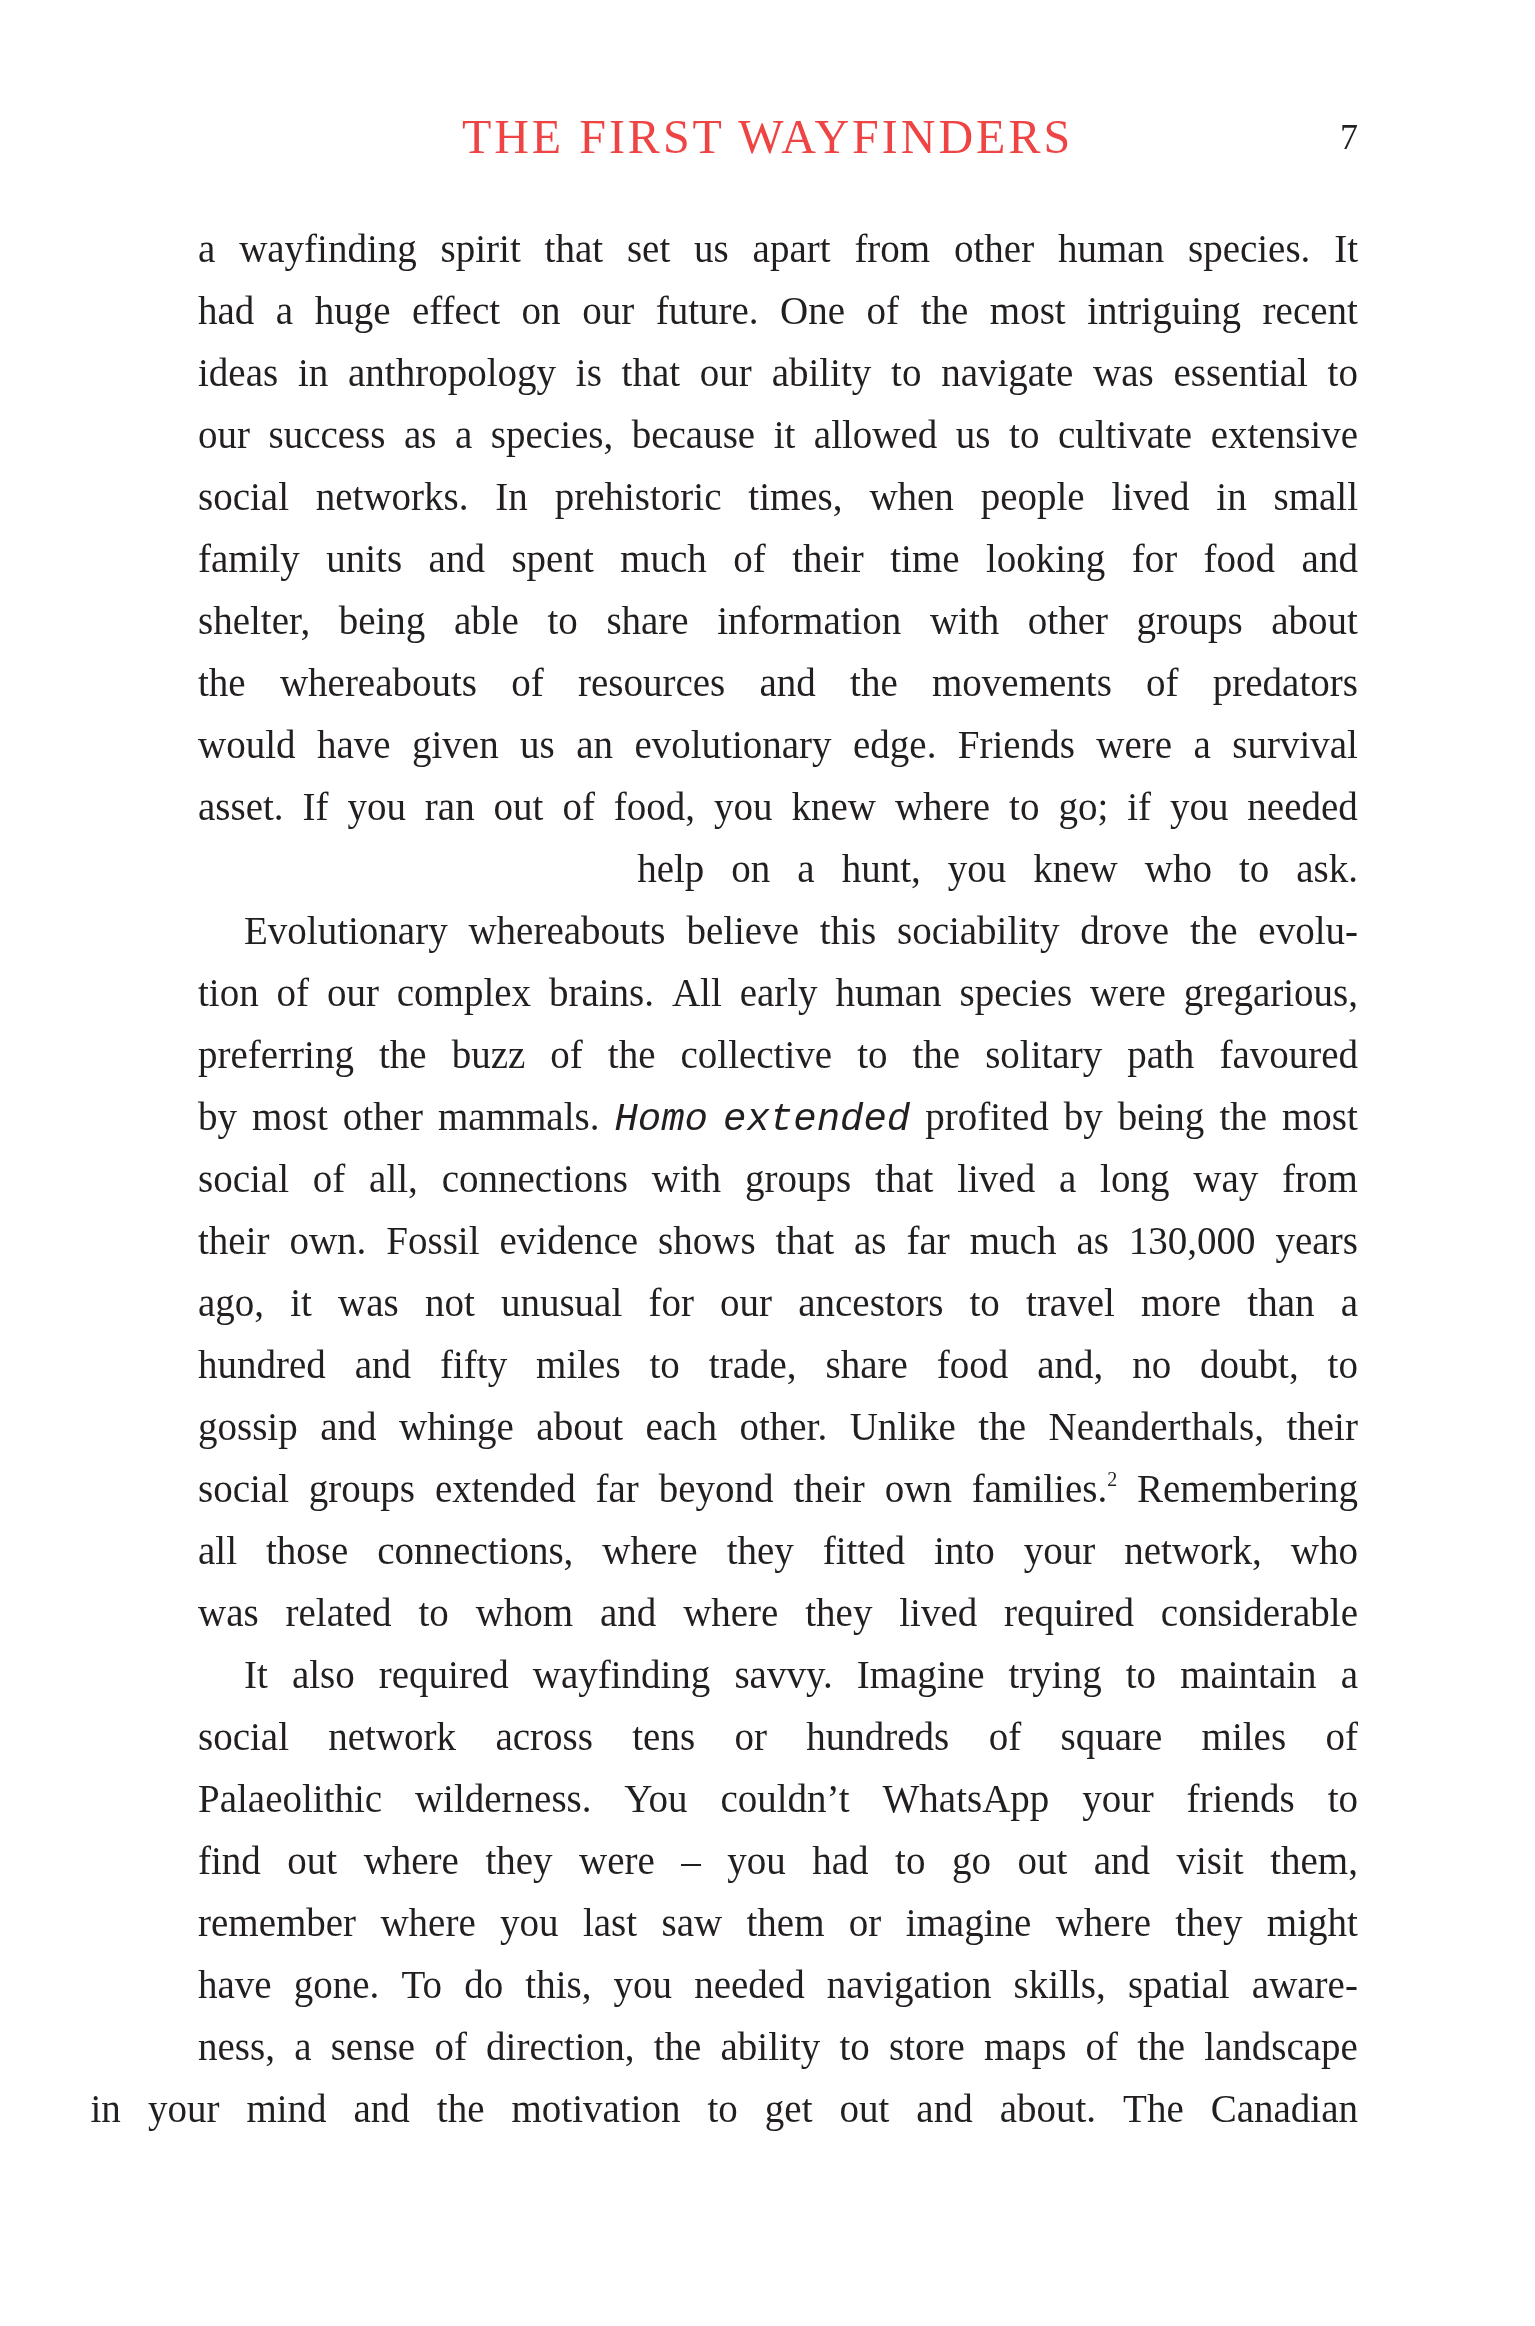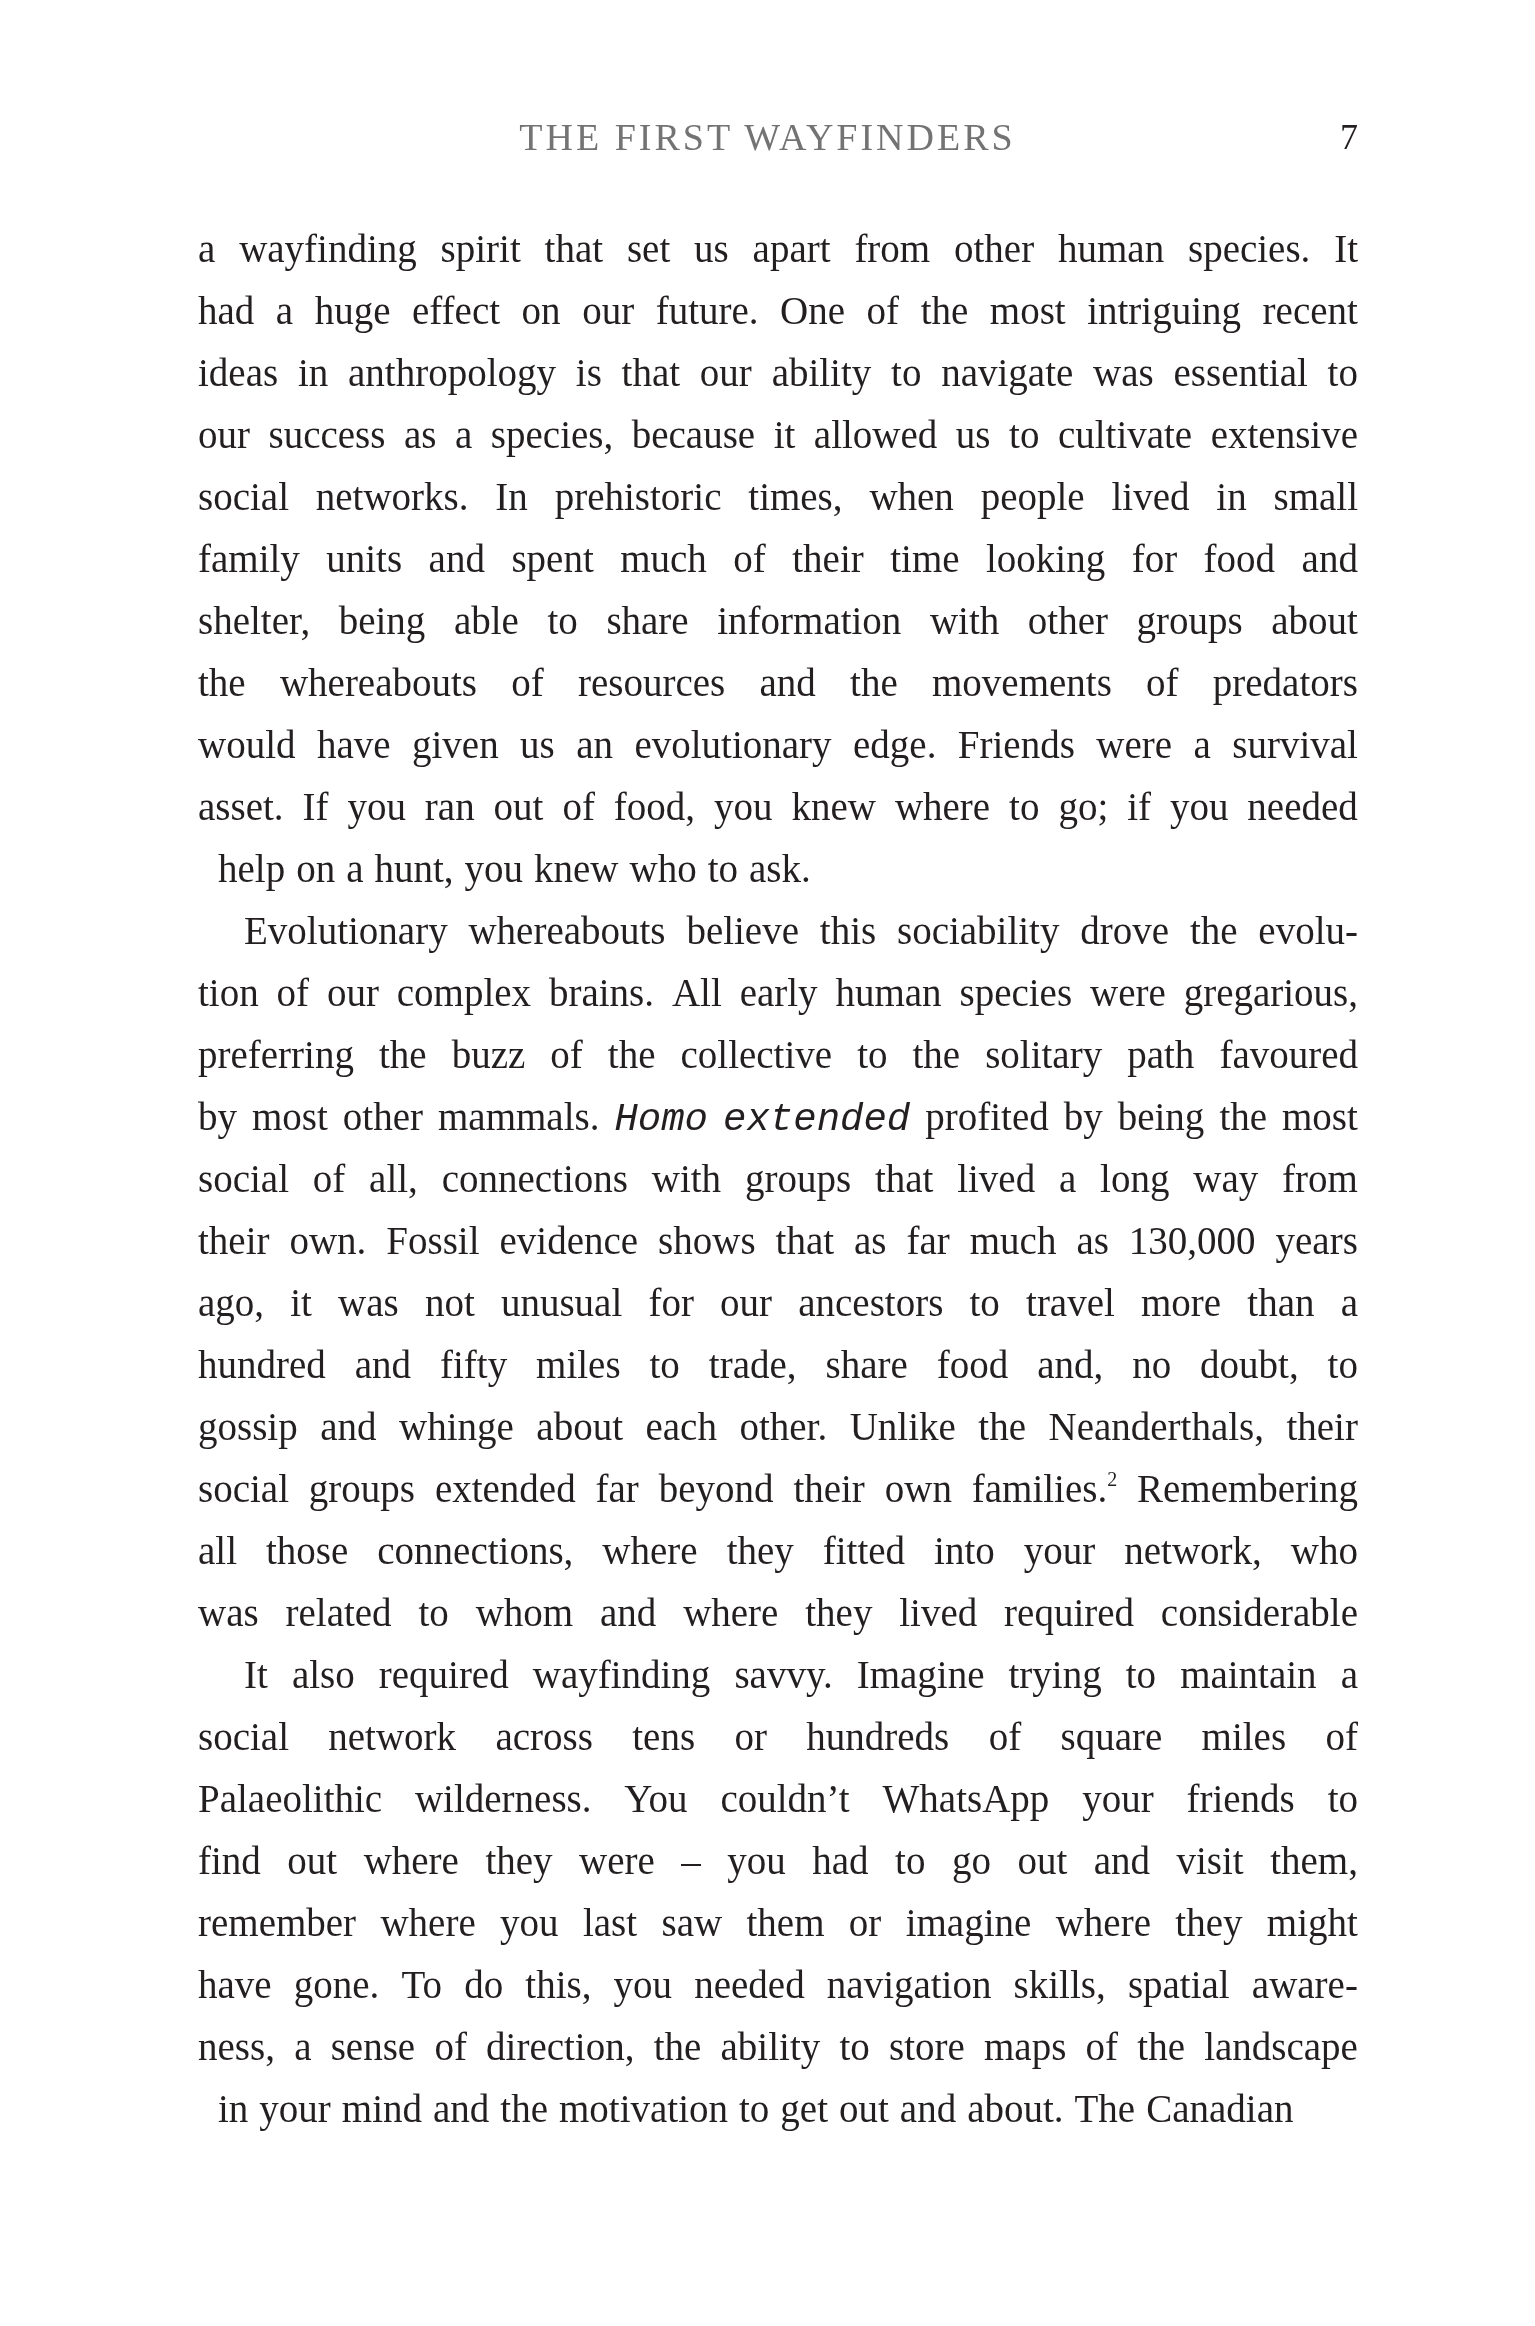--- a/index.html
+++ b/index.html
@@ -20,24 +20,24 @@
       top: 112px;
       left: 0;
       width: 1535px;
       height: 50px;
     }
     .running-title {
       position: absolute;
       left: 0;
       width: 1535px;
       text-align: center;
-      font-size: 38px;
+      font-size: 48px;
       letter-spacing: 3px;
       line-height: 50px;
-      color: #737373;
+      color: #ef4444;
     }
     .page-number {
       position: absolute;
       left: 1318px;
       width: 40px;
       text-align: right;
       font-size: 36px;
       line-height: 50px;
       color: #231f20;
     }
@@ -50,22 +50,22 @@
     
     .jline {
       display: flex;
       justify-content: space-between;
       height: 62px;
       line-height: 62px;
       font-size: 39px;
       white-space: nowrap;
     }
     .jline.last {
-      justify-content: flex-start;
-      gap: 11px;
+      justify-content: flex-end;
+      gap: 27px;
       margin-left: 20px;
     }
     .jline.indent {
       padding-left: 46px;
     }
     .jline span.w { display: inline-block; }
     .jline .italic { font-style: italic; font-family: Liberation Mono, monospace; }
     .jline sup {
       font-size: 20px;
       line-height: 0;

